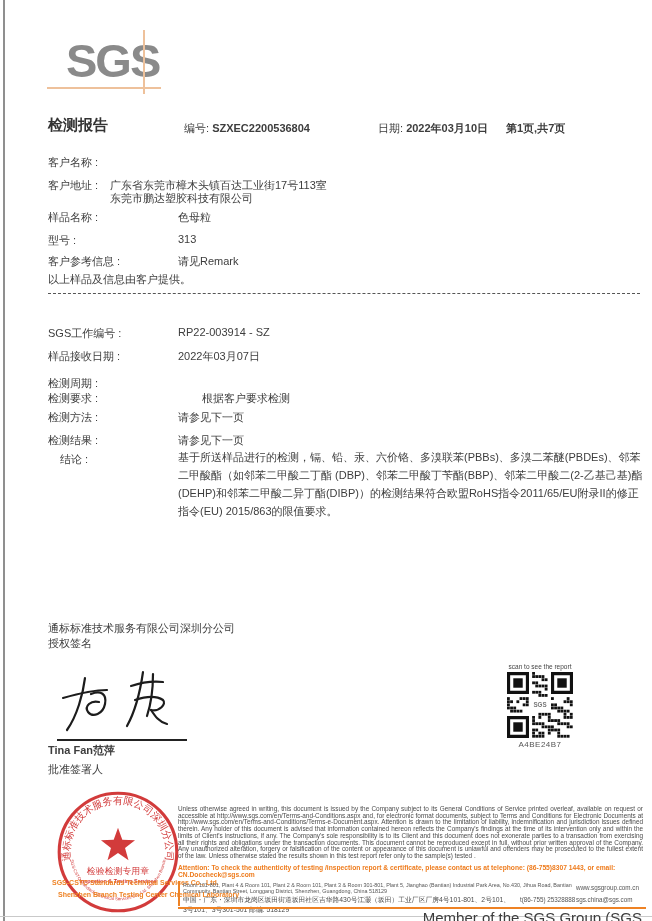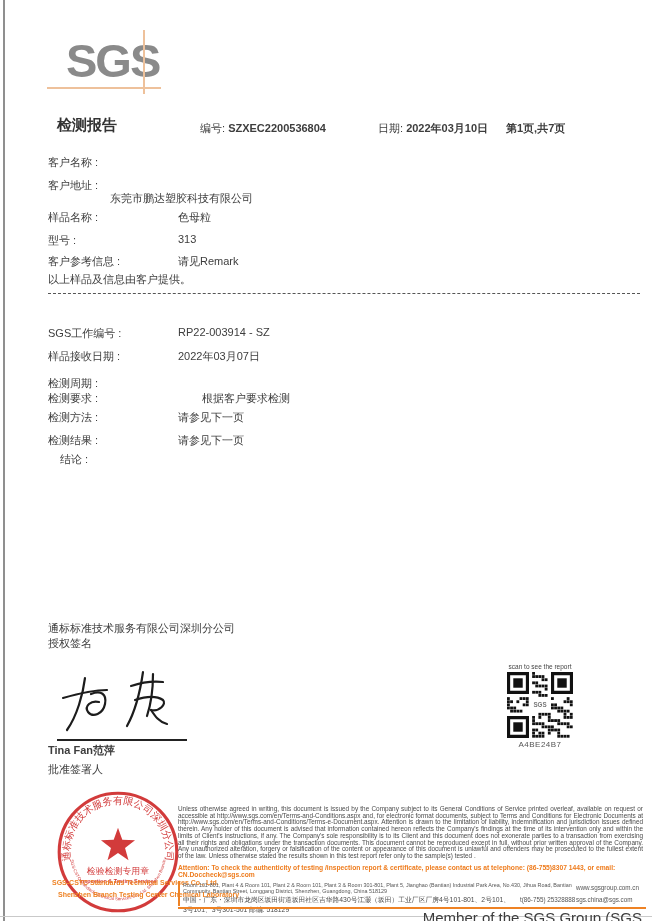--- a/index.html
+++ b/index.html
@@ -7,21 +7,21 @@
   body { font-family:"Liberation Sans","DejaVu Sans",sans-serif; color:#3d3d3d; }
   .page { position:relative; width:652px; height:921px; background:#fff; overflow:hidden; }
   .abs { position:absolute; white-space:nowrap; }
   .edge-left { position:absolute; left:3px; top:0; width:2px; height:921px; background:#8f8f8f; }
   .edge-bottom { position:absolute; left:0; top:916px; width:652px; height:1px; background:#c9c9c9; }
 
   .logo-text { font-size:47px; font-weight:700; color:#8a8a8a; letter-spacing:-2px; }
   .logo-hline { position:absolute; left:47px; top:87px; width:114px; height:2px; background:#eec19b; }
   .logo-vline { position:absolute; left:143px; top:30px; width:2px; height:64px; background:#eec19b; }
 
-  .title { font-size:15px; font-weight:700; color:#333;margin-left:9px; }
+  .title { font-size:15px; font-weight:700; color:#333; }
   .hmeta { font-size:11px; }
   .hmeta b { font-weight:700; }
 
   .lbl, .val { font-size:11px; color:#3d3d3d; }
   .para { position:absolute; font-size:11px; line-height:18px; color:#3d3d3d; white-space:normal; }
   .dashed { position:absolute; left:48px; top:293px; width:592px; border-top:1px dashed #555; }
 
   .tiny-caption { font-size:6.5px; color:#444; }
   .qr-serial { font-size:8px; color:#555; letter-spacing:.5px; }
 
@@ -47,27 +47,28 @@
 
 <div class="page">
   <div class="edge-left"></div>
   <div class="edge-bottom"></div>
 
   <div class="abs logo-text" style="left:66px; top:33px;">SGS</div>
   <div class="logo-hline"></div>
   <div class="logo-vline"></div>
 
   <div class="abs title" style="left:48px; top:116px;">检测报告</div>
-  <div class="abs hmeta" style="left:200px; top:121px;"><span>编号:</span> <b>SZXEC2200536804</b></div>
+  <div class="abs hmeta" style="left:184px; top:121px;"><span>编号:</span> <b>SZXEC2200536804</b></div>
   <div class="abs hmeta" style="left:378px; top:121px;"><span>日期:</span> <b>2022年03月10日</b></div>
   <div class="abs hmeta" style="left:506px; top:121px;text-align:right;"><b>第1页,共7页</b></div>
 
   <div class="abs lbl" style="left:48px; top:155px;">客户名称 :</div>
   <div class="abs val" style="left:110px; top:155px;margin-top:36px;">东莞市鹏达塑胶科技有限公司</div>
   <div class="abs lbl" style="left:48px; top:178px;">客户地址 :</div>
+  <div class="abs val" style="left:110px; top:178px;">广东省东莞市樟木头镇百达工业街17号113室</div>
 
   <div class="abs lbl" style="left:48px; top:210px;">样品名称 :</div>
   <div class="abs val" style="left:178px; top:210px;">色母粒</div>
   <div class="abs lbl" style="left:48px; top:233px;">型号 :</div>
   <div class="abs val" style="left:178px; top:233px;">313</div>
   <div class="abs lbl" style="left:48px; top:254px;">客户参考信息 :</div>
   <div class="abs val" style="left:178px; top:254px;">请见Remark</div>
   <div class="abs lbl" style="left:48px; top:272px;">以上样品及信息由客户提供。</div>
   <div class="dashed"></div>
 
@@ -77,20 +78,21 @@
   <div class="abs val" style="left:178px; top:349px;">2022年03月07日</div>
   <div class="abs lbl" style="left:48px; top:376px;">检测周期 :</div>
   <div class="abs lbl" style="left:48px; top:391px;">检测要求 :</div>
   <div class="abs val" style="left:178px; top:391px;margin-left:24px;">根据客户要求检测</div>
   <div class="abs lbl" style="left:48px; top:410px;">检测方法 :</div>
   <div class="abs val" style="left:178px; top:410px;">请参见下一页</div>
   <div class="abs lbl" style="left:48px; top:433px;">检测结果 :</div>
   <div class="abs val" style="left:178px; top:433px;">请参见下一页</div>
 
   <div class="abs lbl" style="left:48px; top:452px;margin-left:12px;">结论 :</div>
+  <div class="para" style="left:178px; top:448px; width:466px;">基于所送样品进行的检测，镉、铅、汞、六价铬、多溴联苯(PBBs)、多溴二苯醚(PBDEs)、邻苯二甲酸酯（如邻苯二甲酸二丁酯 (DBP)、邻苯二甲酸丁苄酯(BBP)、邻苯二甲酸二(2-乙基己基)酯(DEHP)和邻苯二甲酸二异丁酯(DIBP)）的检测结果符合欧盟RoHS指令2011/65/EU附录II的修正指令(EU) 2015/863的限值要求。</div>
 
   <div class="abs lbl" style="left:48px; top:621px;">通标标准技术服务有限公司深圳分公司</div>
   <div class="abs lbl" style="left:48px; top:636px;">授权签名</div>
 
   <svg class="abs" style="left:55px; top:660px;" width="160" height="80" viewBox="0 0 160 80">
     <g fill="none" stroke="#1c1c1c" stroke-width="2.2" stroke-linecap="round">
       <path d="M8 38 C 22 34, 40 30, 52 30"></path>
       <path d="M30 18 C 28 34, 22 56, 12 70"></path>
       <path d="M36 34 C 46 30, 52 34, 50 44 C 48 54, 38 58, 33 52 C 29 46, 36 40, 44 42"></path>
       <path d="M76 26 C 88 22, 100 21, 108 22"></path>

